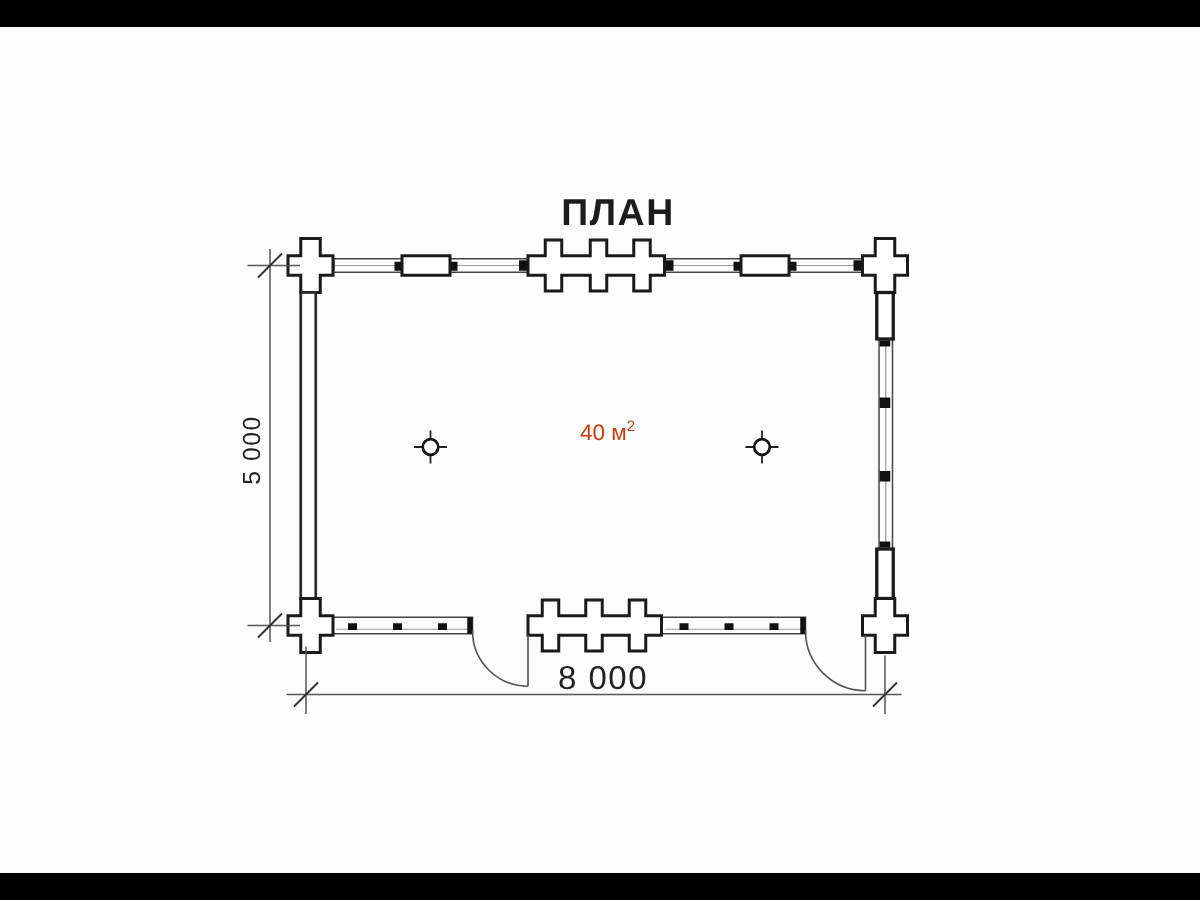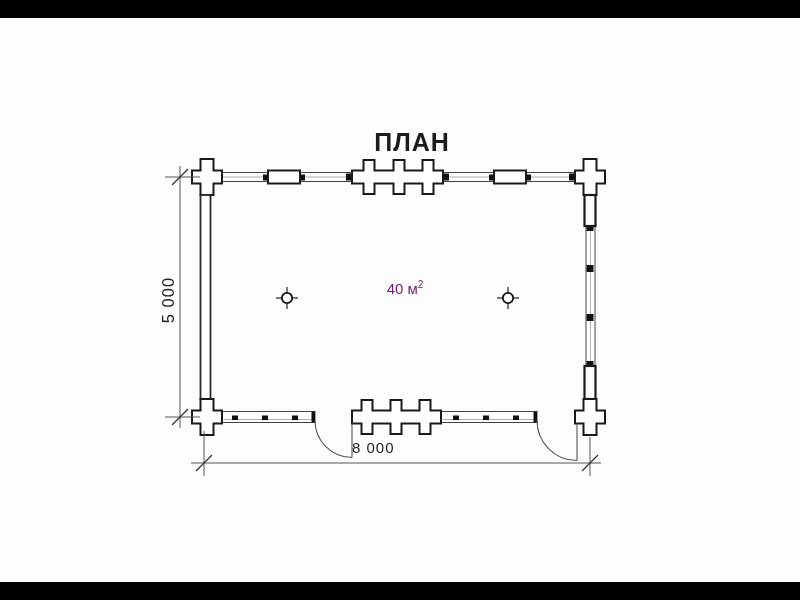--- a/index.html
+++ b/index.html
@@ -14,26 +14,26 @@
 
   .plan-svg { position: absolute; left: 0; top: 0; width: 800px; height: 600px; z-index: 1; }
 
   .plan-title {
     position: absolute; left: 312px; top: 128px; width: 200px;
     text-align: center; font-size: 25px; font-weight: 600;
     letter-spacing: 1px; color: #1c1c1c; z-index: 2;
   }
   .area-label {
     position: absolute; left: 355px; top: 279px; width: 100px; height: 20px;
-    text-align: center; font-size: 15px; color: #701a75; z-index: 2;
+    text-align: center; font-size: 15px; color: #c2410c; z-index: 2;
   }
   .area-label sup { font-size: 10px; }
   .dim-label-h {
     position: absolute; left: 352px; top: 439px; width: 80px;
-    text-align: left; font-size: 15px; color: #222; letter-spacing: 1px; z-index: 2;
+    text-align: right; font-size: 22px; color: #222; letter-spacing: 1px; z-index: 2;
   }
   .dim-label-v {
     position: absolute; left: 139px; top: 290px; width: 60px; height: 20px;
     text-align: center; font-size: 16.5px; color: #222; letter-spacing: 1px;
     transform: rotate(-90deg); z-index: 2;
   }
 
   .wall { fill: #ffffff; stroke: #1a1a1a; stroke-width: 2; stroke-linejoin: miter; }
   .wall-thin { fill: #ffffff; stroke: #2a2a2a; stroke-width: 1.8; }
   .wall-bold { fill: #ffffff; stroke: #1a1a1a; stroke-width: 2.2; }

